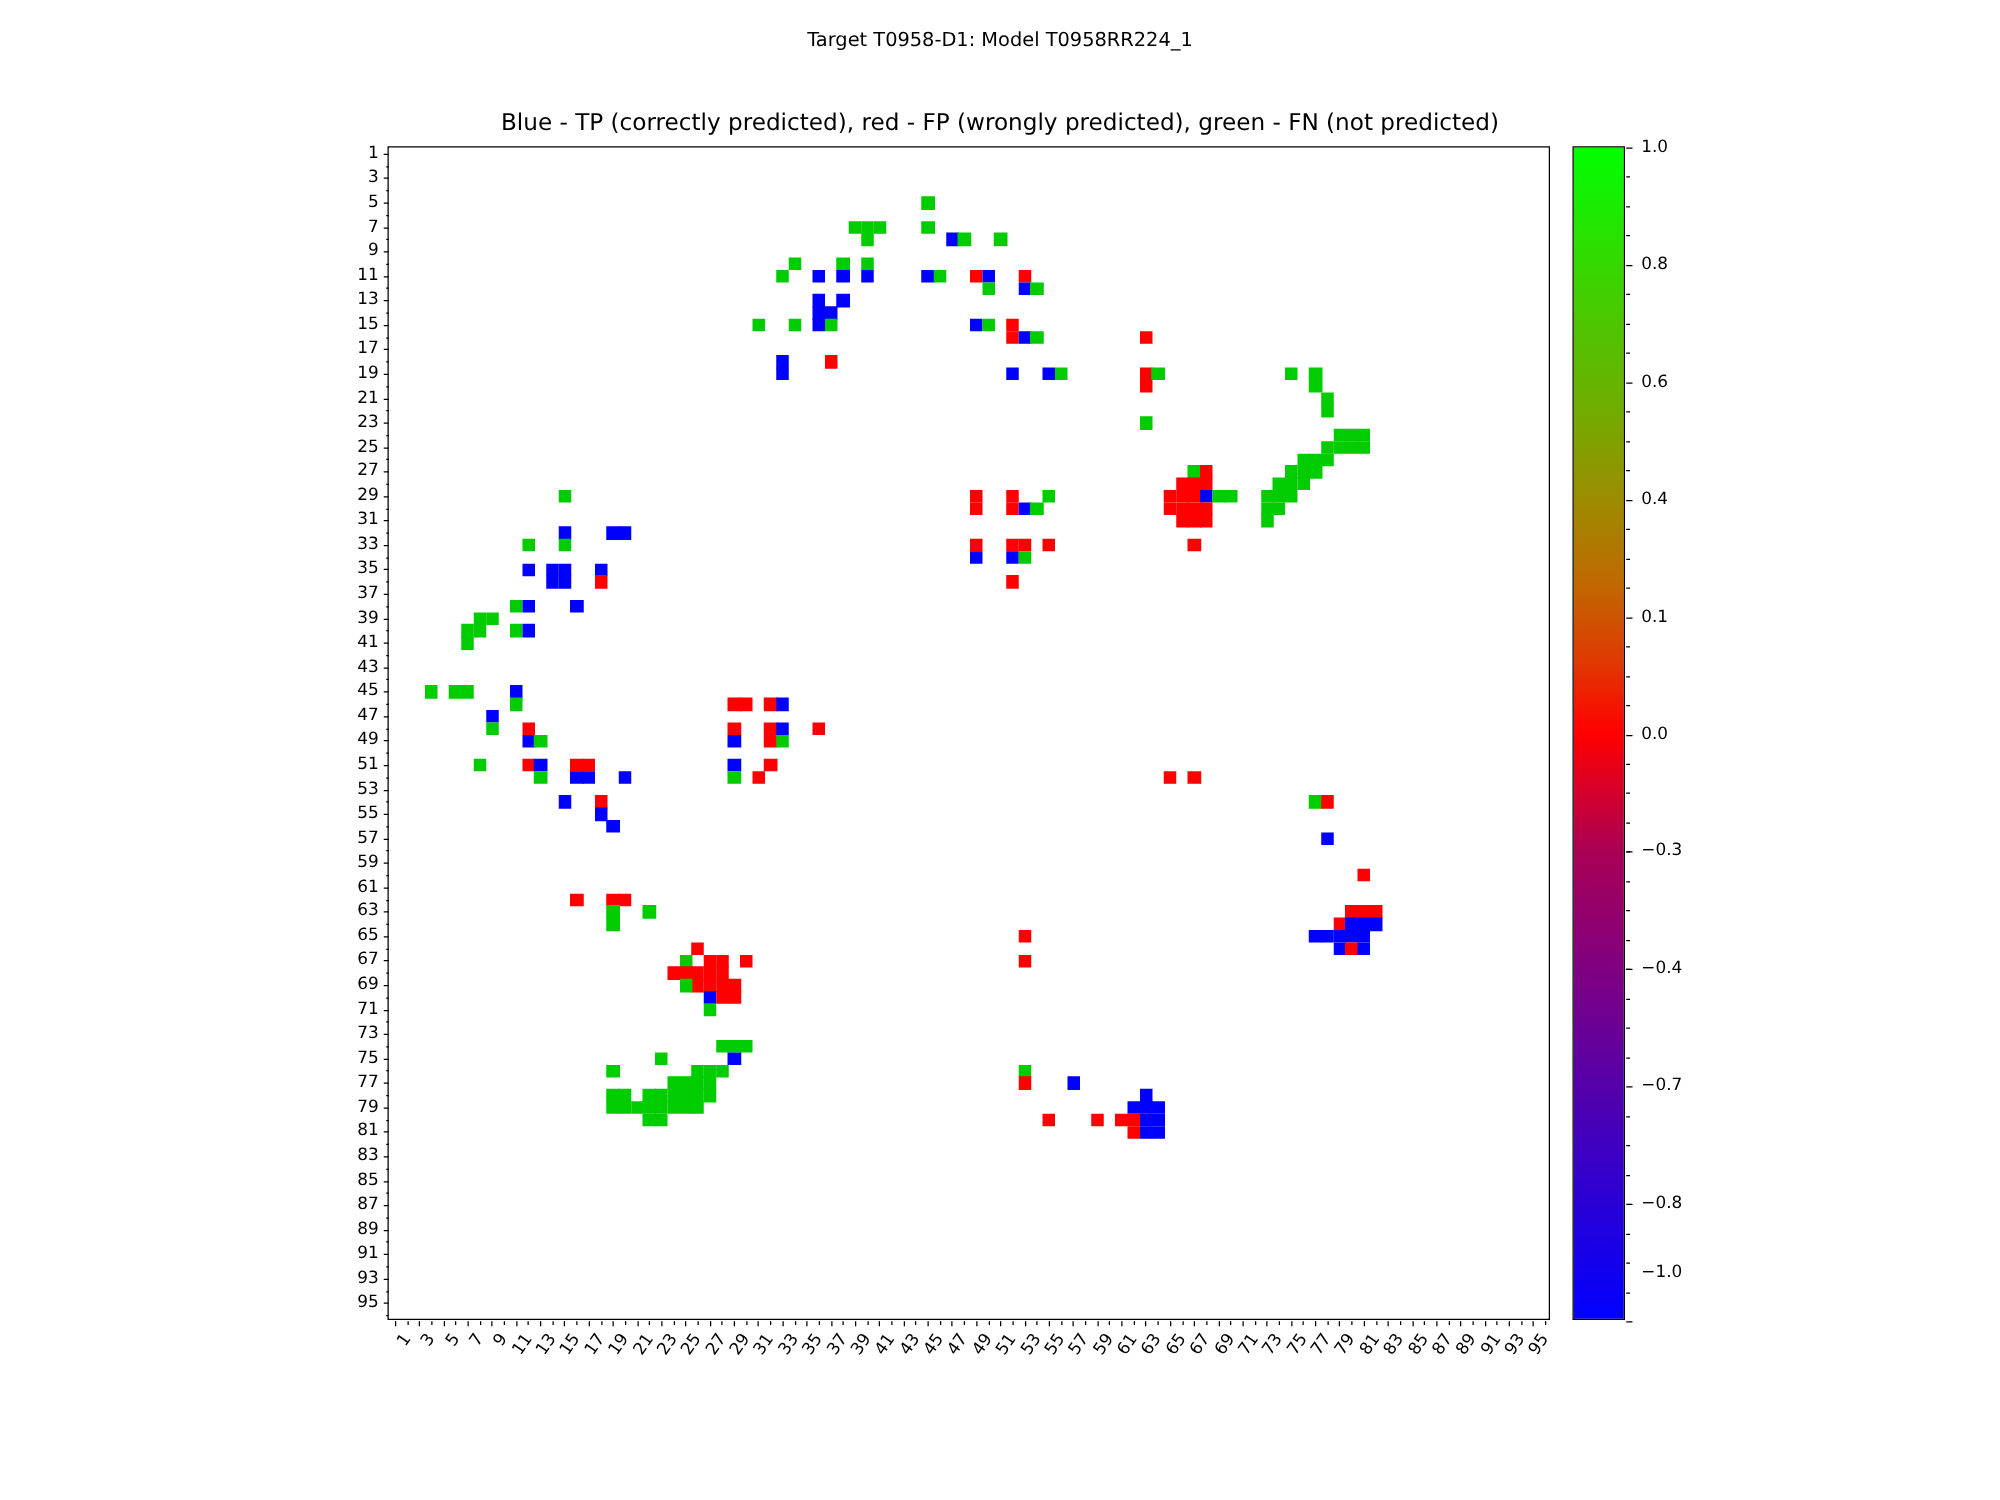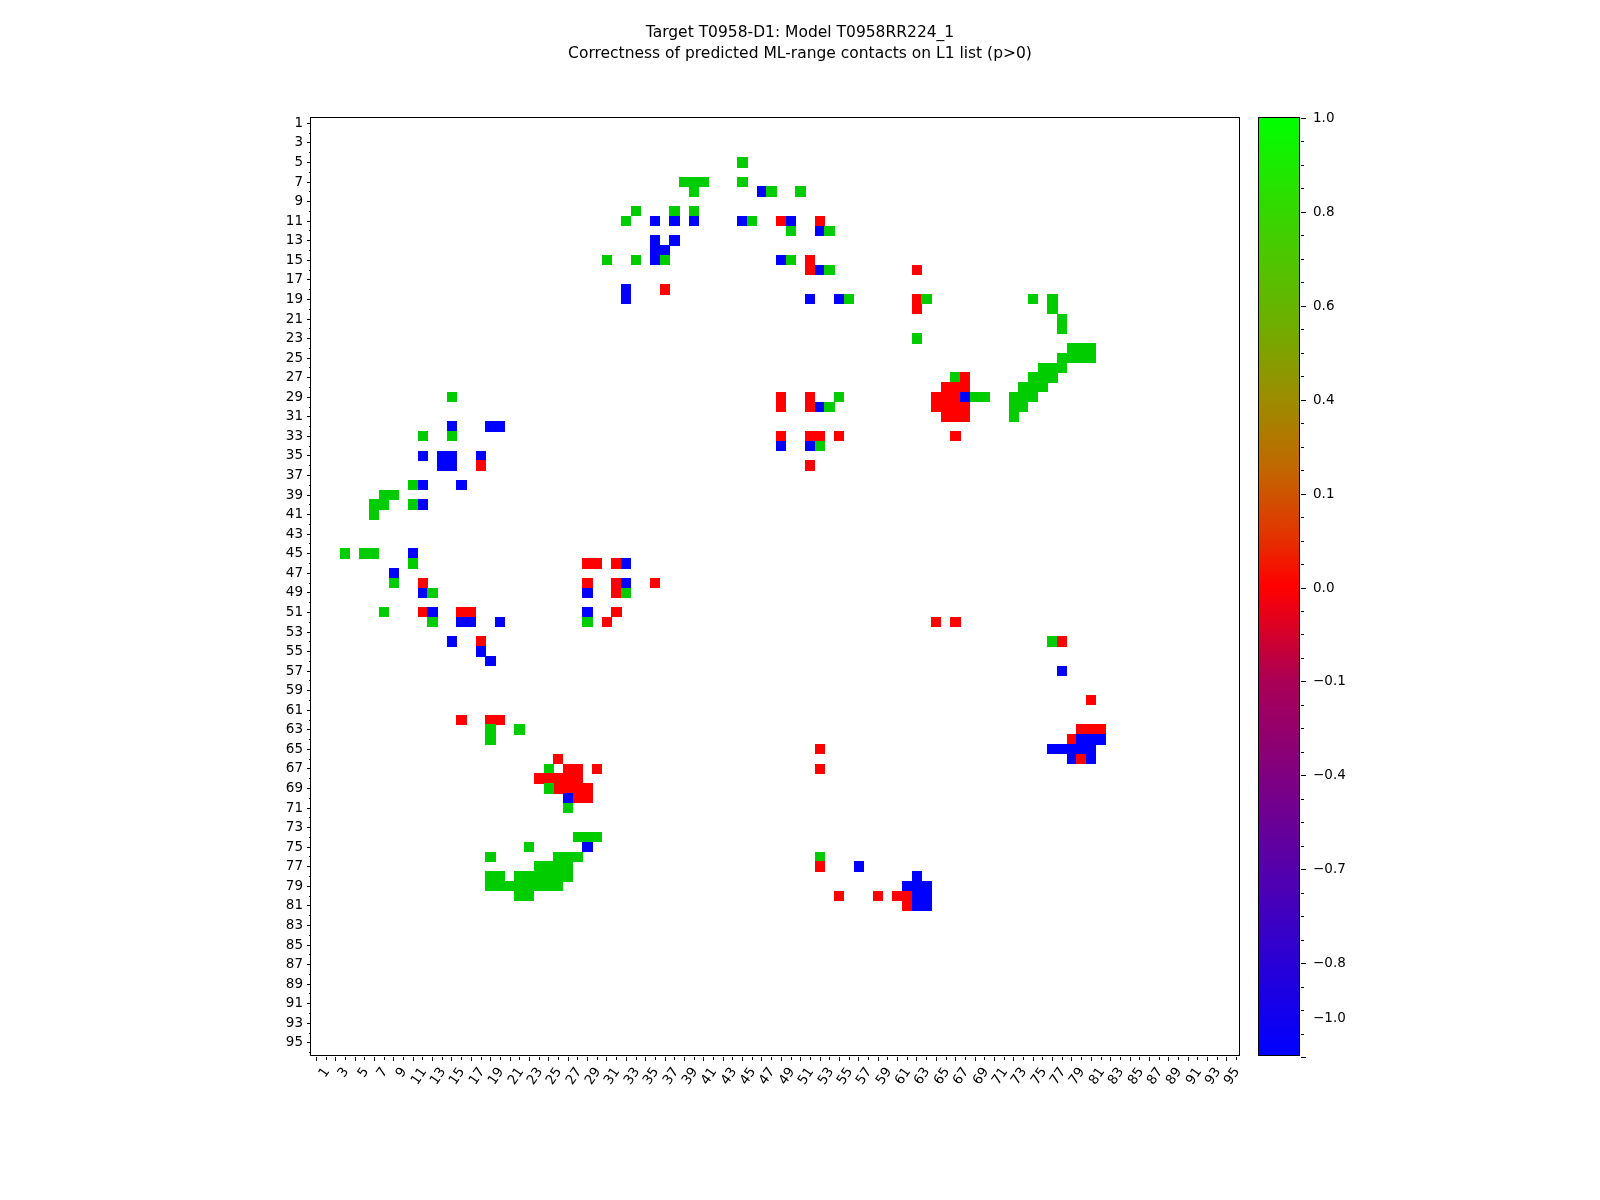--- a/index.html
+++ b/index.html
@@ -58,23 +58,23 @@
     white-space:nowrap;transform:translateY(-50%);
   }
 </style>
 </head>
 <body>
 
 <div id="root">
 
   <div class="suptitle">
     <div>Target T0958-D1: Model T0958RR224_1</div>
-    <div>Correctness of predicted ML-range contacts on L1 list (p&gt;0)</div>
   </div>
 
+  <div class="axtitle">Blue - TP (correctly predicted), red - FP (wrongly predicted), green - FN (not predicted)</div>
 
   <div id="axes">
     <div id="cells">
         <div class="cell" style="left: 426.25px; top: 39.125px; width: 10.2875px; height: 10.3812px; background: rgb(0, 204, 0);"></div>
         <div class="cell" style="left: 368.125px; top: 58.6875px; width: 10.2875px; height: 10.3812px; background: rgb(0, 204, 0);"></div>
         <div class="cell" style="left: 377.812px; top: 58.6875px; width: 10.2875px; height: 10.3812px; background: rgb(0, 204, 0);"></div>
         <div class="cell" style="left: 387.5px; top: 58.6875px; width: 10.2875px; height: 10.3812px; background: rgb(0, 204, 0);"></div>
         <div class="cell" style="left: 426.25px; top: 58.6875px; width: 10.2875px; height: 10.3812px; background: rgb(0, 204, 0);"></div>
         <div class="cell" style="left: 377.812px; top: 68.4688px; width: 10.2875px; height: 10.3812px; background: rgb(0, 204, 0);"></div>
         <div class="cell" style="left: 445.625px; top: 68.4688px; width: 10.2875px; height: 10.3812px; background: rgb(0, 0, 255);"></div>
@@ -635,21 +635,21 @@
       <div class="cblabel" style="top: 93.9px;">0.8</div>
       <div class="cbtick" style="top: 187.8px;"></div>
       <div class="cblabel" style="top: 187.8px;">0.6</div>
       <div class="cbtick" style="top: 281.7px;"></div>
       <div class="cblabel" style="top: 281.7px;">0.4</div>
       <div class="cbtick" style="top: 375.6px;"></div>
       <div class="cblabel" style="top: 375.6px;">0.1</div>
       <div class="cbtick" style="top: 469.5px;"></div>
       <div class="cblabel" style="top: 469.5px;">0.0</div>
       <div class="cbtick" style="top: 563.4px;"></div>
-      <div class="cblabel" style="top: 563.4px;">−0.1</div>
+      <div class="cblabel" style="top: 563.4px;">−0.3</div>
       <div class="cbtick" style="top: 657.3px;"></div>
       <div class="cblabel" style="top: 657.3px;">−0.4</div>
       <div class="cbtick" style="top: 751.2px;"></div>
       <div class="cblabel" style="top: 751.2px;">−0.7</div>
       <div class="cbtick" style="top: 845.1px;"></div>
       <div class="cblabel" style="top: 845.1px;">−0.8</div>
       <div class="cbtick" style="top: 939px;"></div>
       <div class="cblabel" style="top: 900px;">−1.0</div>
       <div class="cbtick minor" style="top: 915.525px;"></div>
       <div class="cbtick minor" style="top: 892.05px;"></div>

